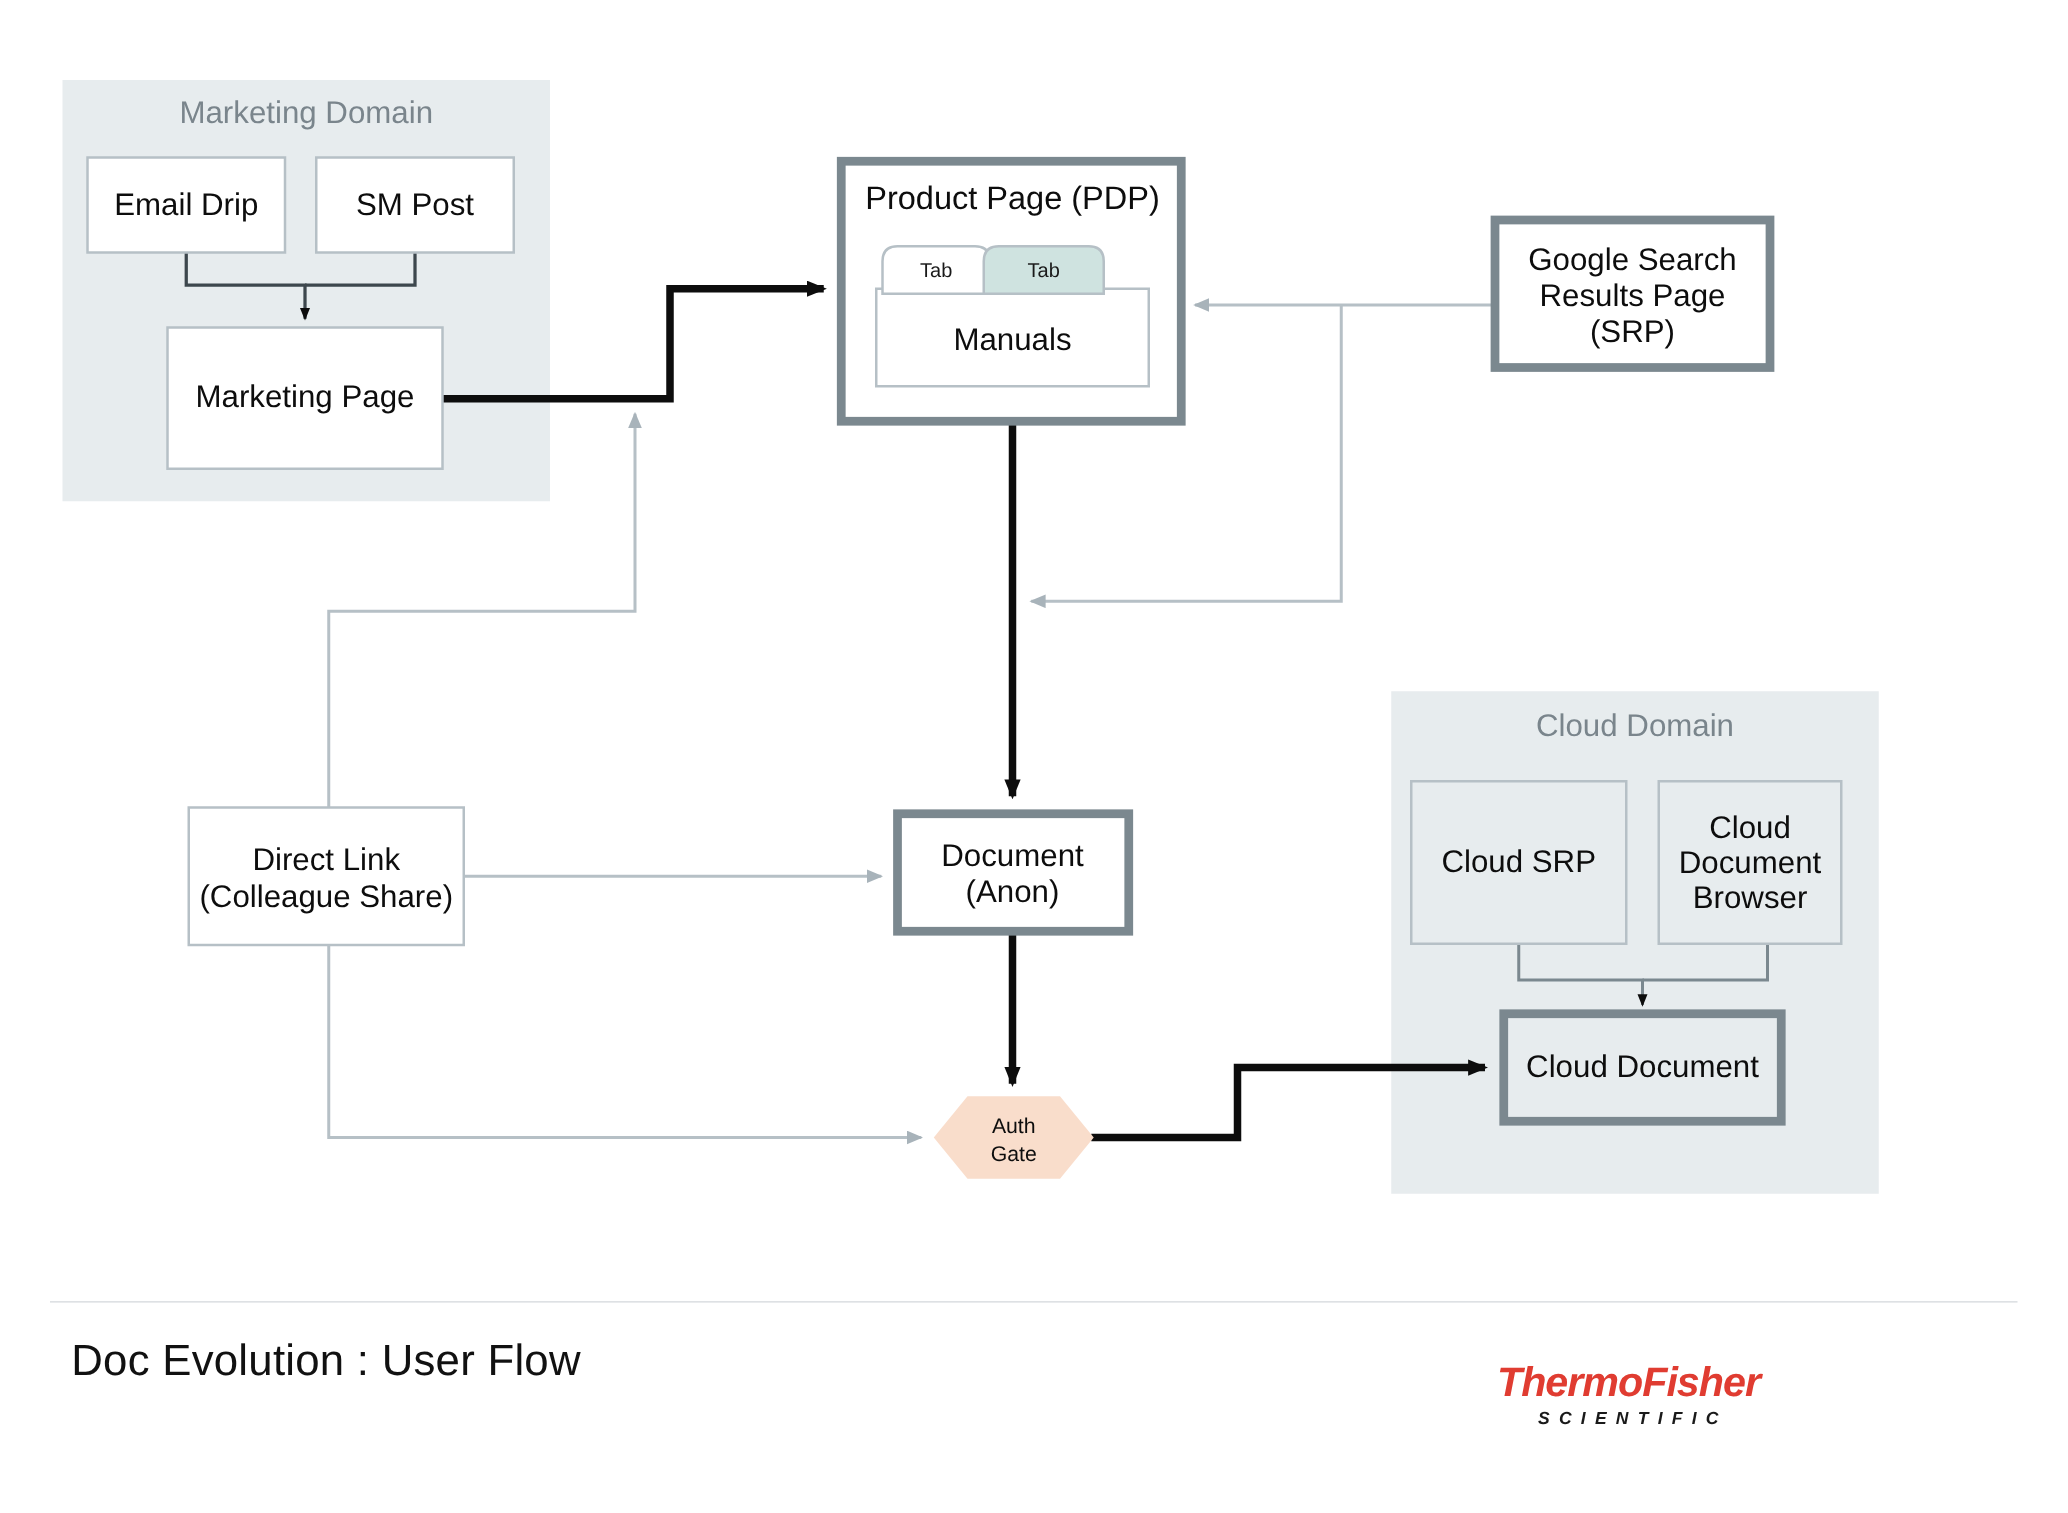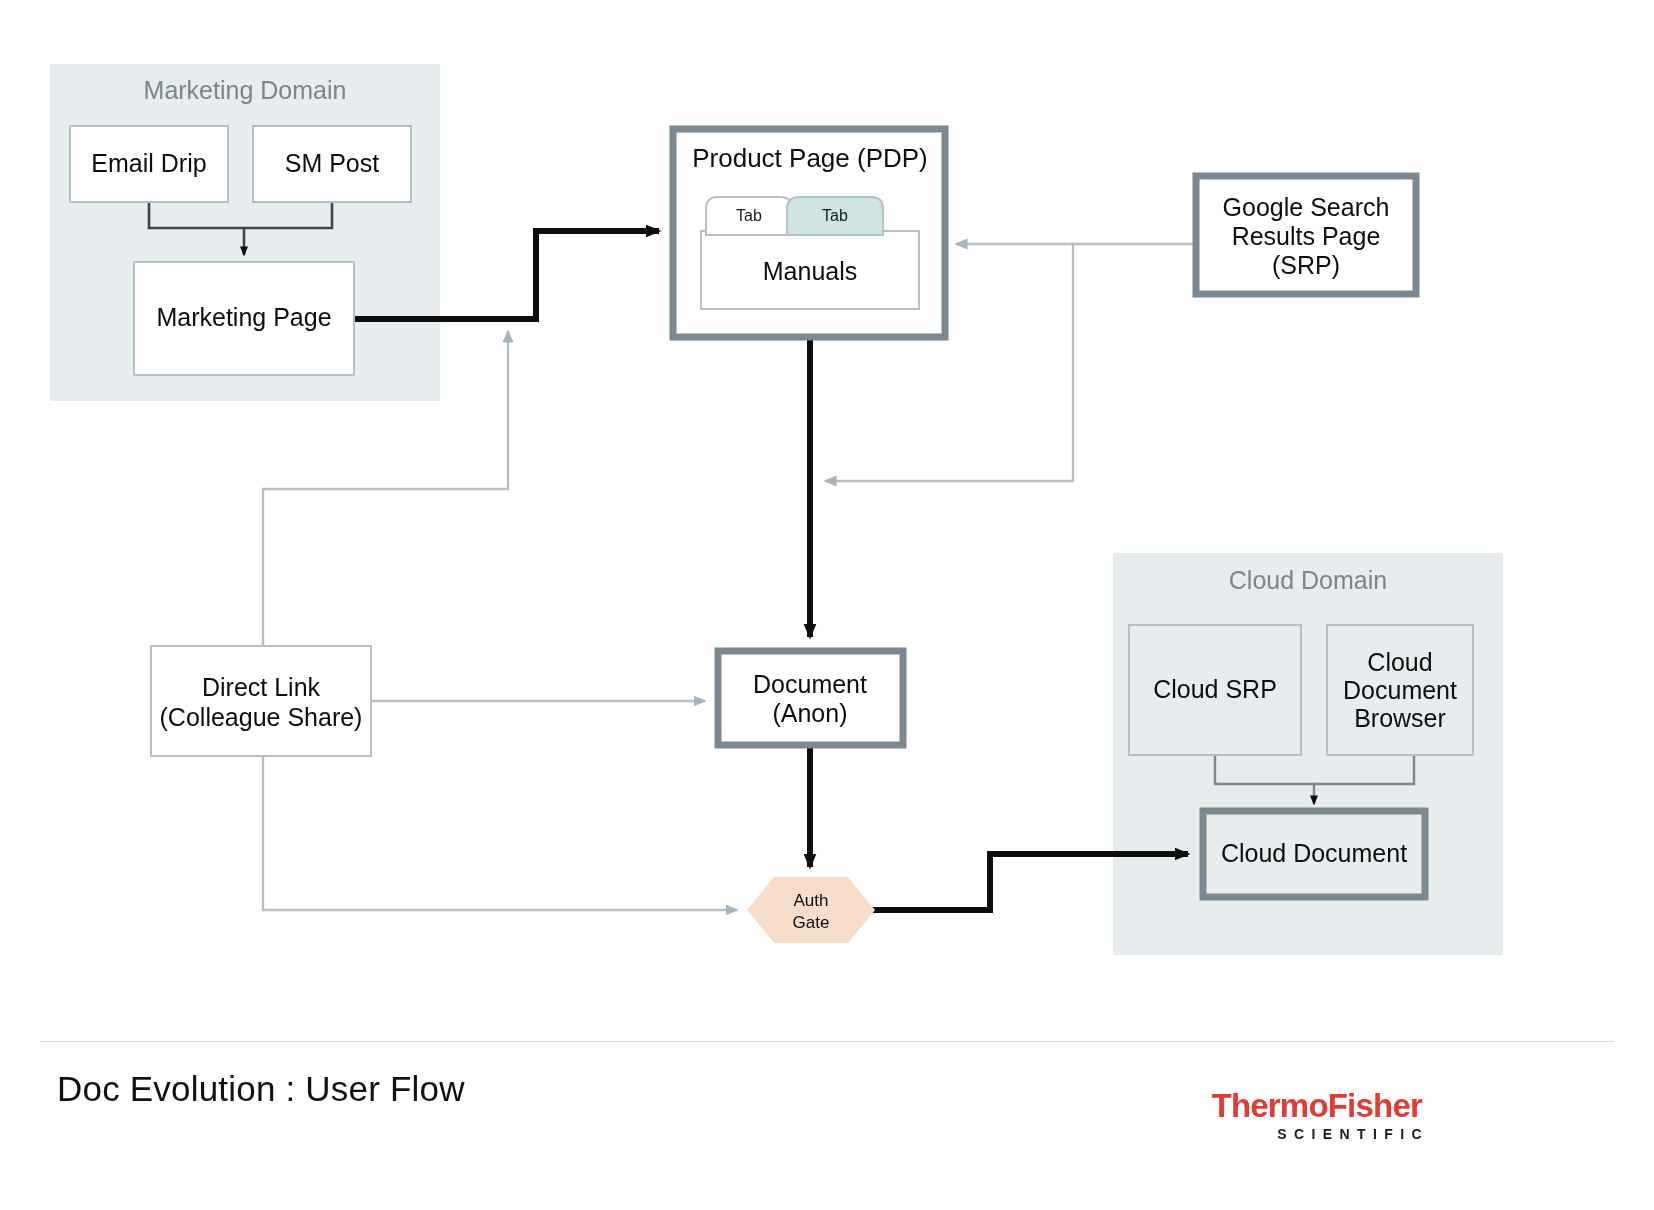--- a/index.html
+++ b/index.html
@@ -76,24 +76,25 @@
   .footer-divider {
     position: absolute;
     left: 40px;
     top: 1022px;
     width: 1574px;
     height: 1px;
     background: #d3d8dc;
   }
   .logo {
     position: absolute;
-    right: 38px;
+    right: 52px;
     top: 1070px;
-    text-align: right;
+    text-align: center;
     line-height: 1;
+    font-style: italic;
   }
   .logo-thermo {
     font-family: "Liberation Sans", sans-serif;
     font-weight: bold;
     font-size: 33px;
     color: #e03c31;
     letter-spacing: -0.8px;
     display: block;
   }
   .logo-sci {

